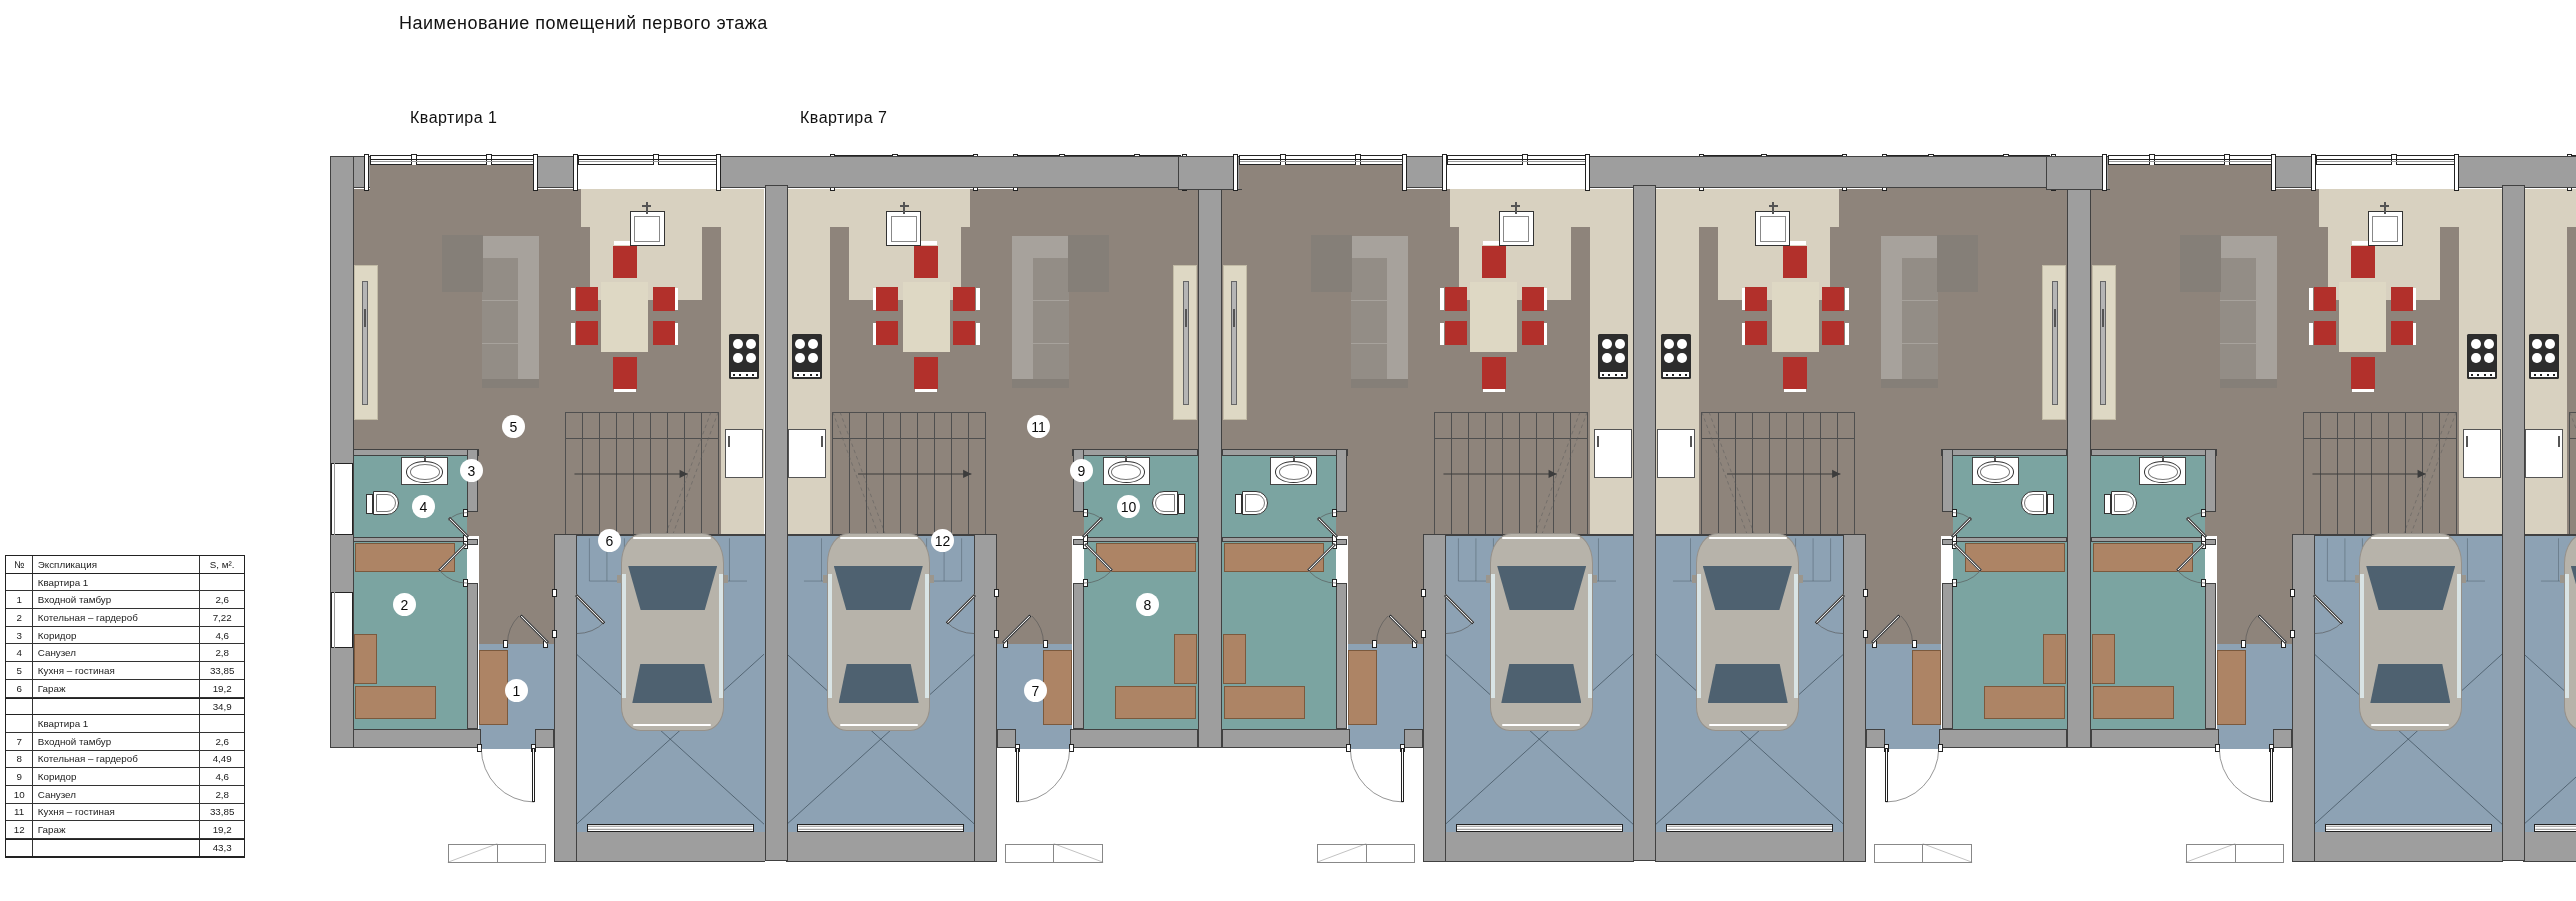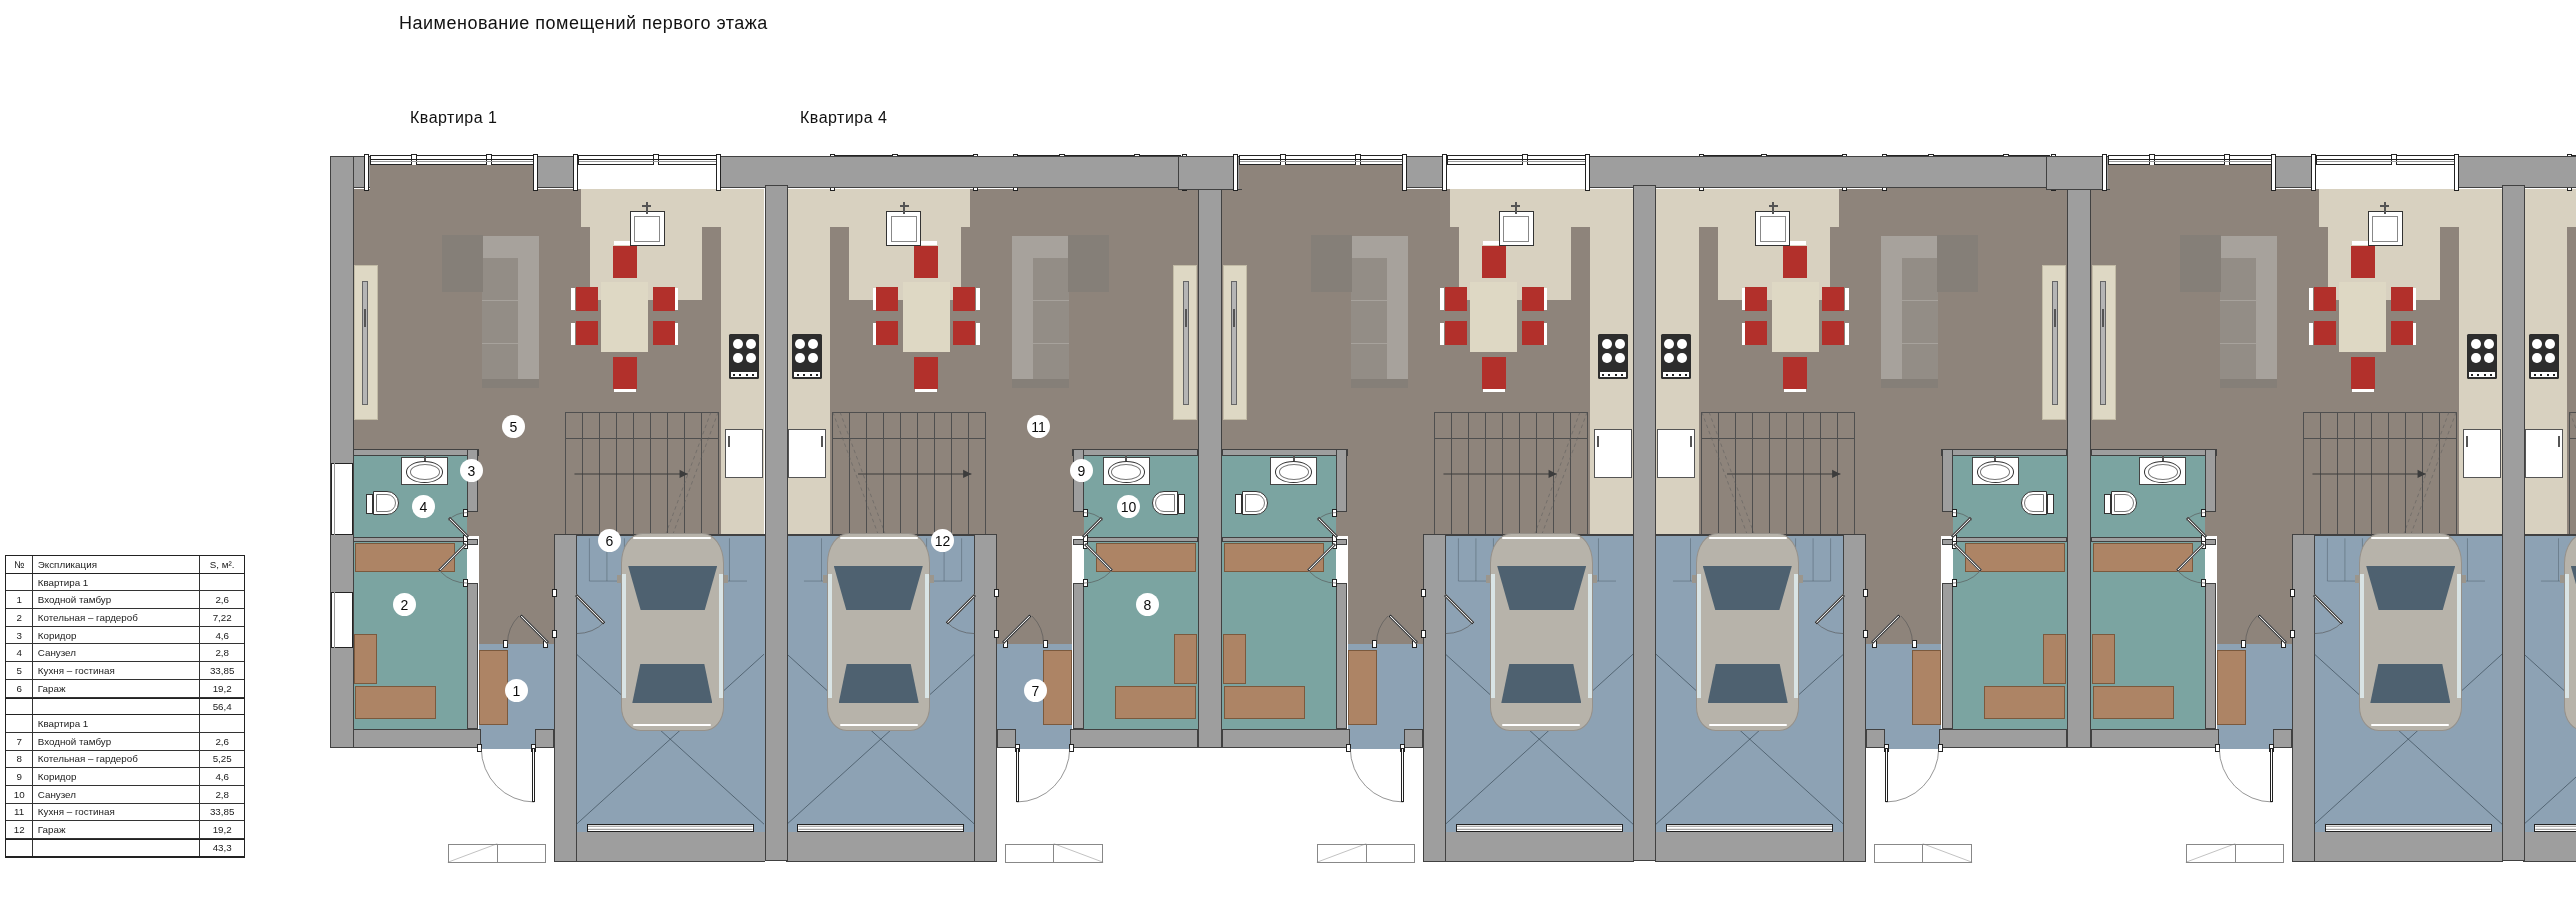--- a/index.html
+++ b/index.html
@@ -43,21 +43,21 @@
   .unit{position:absolute;top:0;width:411px;height:901px;}
   .unit.mirrored{transform:scaleX(-1);}
   .unit.mirrored .sarrow{transform:scaleX(-1);transform-origin:545px 920px;}
 </style>
 </head>
 <body>
 
 <div id="canvas">
   <div class="abs txt" id="plan-title">Наименование помещений первого этажа</div>
   <div class="abs txt apt-label" style="left:410px;">Квартира 1</div>
-  <div class="abs txt apt-label" style="left:800px;">Квартира 4</div>
+  <div class="abs txt apt-label" style="left:800px;">Квартира 7</div>
   <div class="abs" id="legend">
       <div class="trow header-row">
         <div class="tc1">№</div>
         <div class="tc2">Экспликация</div>
         <div class="tc3">S, м².</div>
       </div>
       <div class="trow section-row">
         <div class="tc1"></div>
         <div class="tc2">Квартира 1</div>
         <div class="tc3"></div>
@@ -88,36 +88,36 @@
         <div class="tc3">33,85</div>
       </div>
       <div class="trow data-row">
         <div class="tc1">6</div>
         <div class="tc2">Гараж</div>
         <div class="tc3">19,2</div>
       </div>
       <div class="trow total-row">
         <div class="tc1"></div>
         <div class="tc2"></div>
-        <div class="tc3">56,4</div>
+        <div class="tc3">34,9</div>
       </div>
       <div class="trow section-row">
         <div class="tc1"></div>
         <div class="tc2">Квартира 1</div>
         <div class="tc3"></div>
       </div>
       <div class="trow data-row">
         <div class="tc1">7</div>
         <div class="tc2">Входной тамбур</div>
         <div class="tc3">2,6</div>
       </div>
       <div class="trow data-row">
         <div class="tc1">8</div>
         <div class="tc2">Котельная – гардероб</div>
-        <div class="tc3">5,25</div>
+        <div class="tc3">4,49</div>
       </div>
       <div class="trow data-row">
         <div class="tc1">9</div>
         <div class="tc2">Коридор</div>
         <div class="tc3">4,6</div>
       </div>
       <div class="trow data-row">
         <div class="tc1">10</div>
         <div class="tc2">Санузел</div>
         <div class="tc3">2,8</div>

